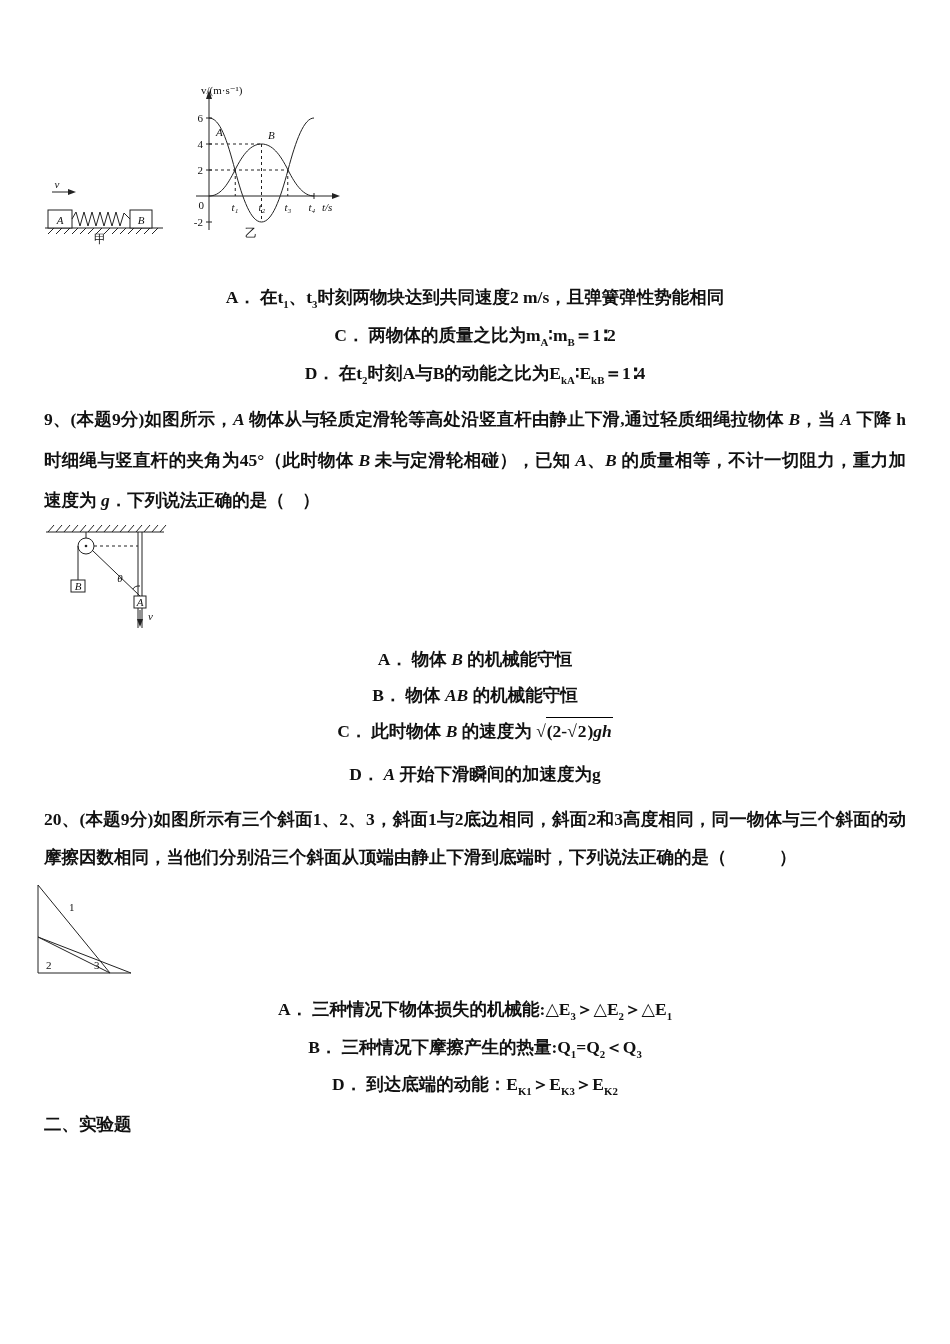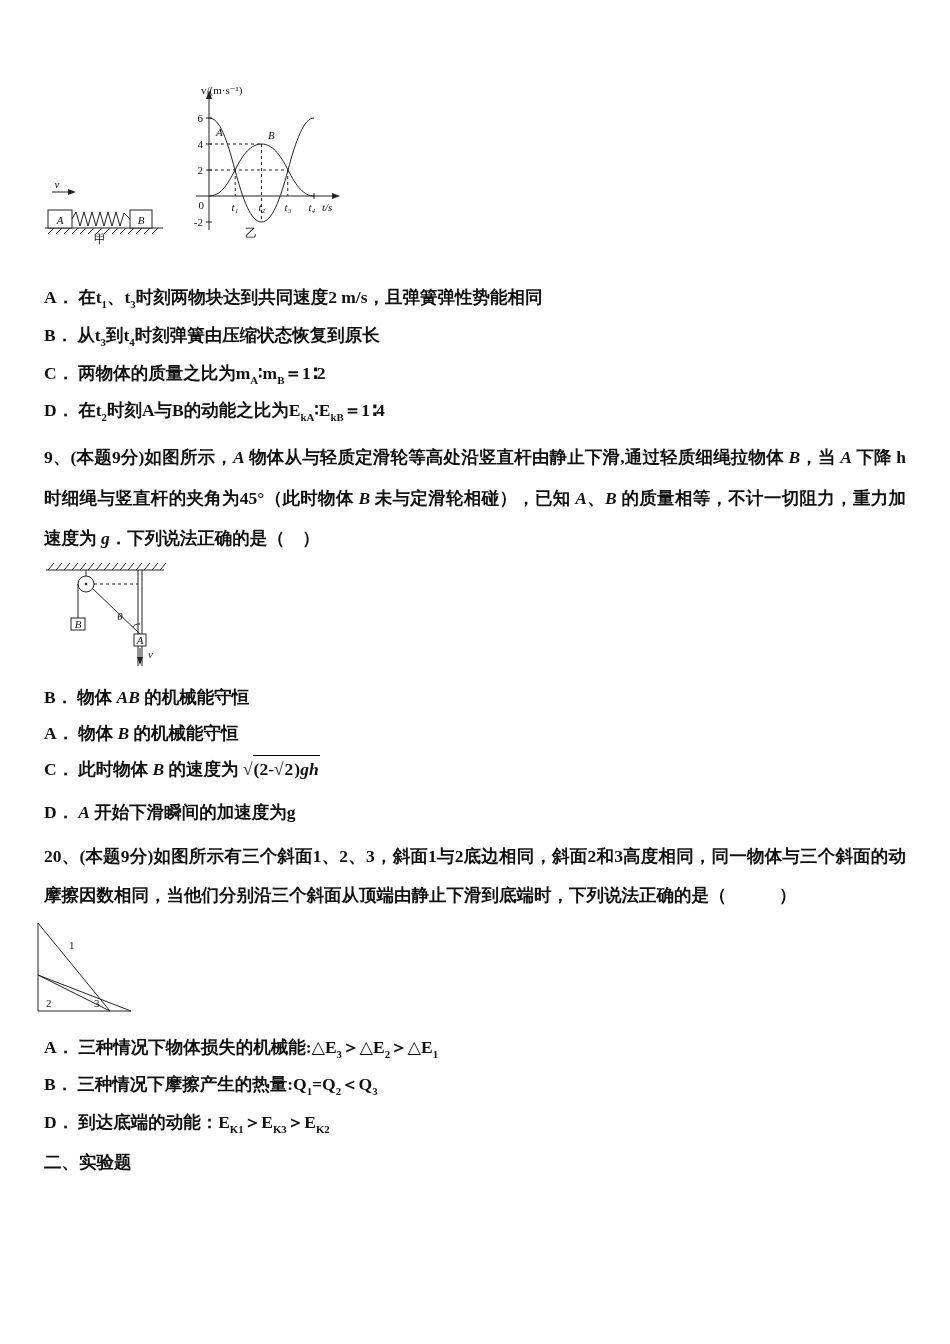--- a/index.html
+++ b/index.html
@@ -3,21 +3,21 @@
 <meta charset="utf-8">
 <style>
   * { box-sizing: border-box; margin: 0; padding: 0; }
   html, body { width: 950px; height: 1344px; background: #ffffff; overflow: hidden; }
   body { font-family: "Liberation Serif", "DejaVu Serif", serif; font-size: 17.5px; color: #111; }
   .content { padding: 80px 44px 0 44px; }
   figure.fig { display: block; }
   .fig1 { margin-bottom: 38px; }
   .fig2 { margin-top: 2px; margin-bottom: 14px; }
   .fig3 { margin-left: -16px; margin-bottom: 18px; }
-  .option { margin-bottom: 13px; font-weight: 600; line-height: 1.32; }
+  .option { margin-bottom: 13px; font-weight: 600; line-height: 1.32; text-align: center; }
   .option.opt-sqrt { margin-top: 8px; margin-bottom: 20px; }
   .opt-label { margin-right: 4px; }
   .qtext { line-height: 2.3; text-align: justify; font-weight: 700; margin-bottom: 2px; }
   .qtext.q10t { line-height: 2.18; margin-bottom: 4px; }
   .section-title { margin-top: 14px; font-weight: 600; }
   .q11 { margin-top: 13px; font-weight: 700; }
   sub { font-size: 0.62em; }
   .vinc { border-top: 1.3px solid #000; padding: 3px 1px; }
   i { font-style: italic; }
   svg { overflow: visible; display: block; }
@@ -85,21 +85,20 @@
 
         <text class="svgvar" x="172" y="56">A</text>
         <text class="svgvar" x="224" y="59">B</text>
         <text class="cjk" x="207" y="157" text-anchor="middle">乙</text>
       </g>
     </svg>
   </figure>
 
   <div>
     <div class="option"><span class="opt-label">A．</span><span>在t<sub>1</sub>、t<sub>3</sub>时刻两物块达到共同速度2 m/s，且弹簧弹性势能相同</span></div>
-    <div class="option"><span class="opt-label">B．</span><span>从t<sub>3</sub>到t<sub>4</sub>时刻弹簧由压缩状态恢复到原长</span></div>
     <div class="option"><span class="opt-label">C．</span><span>两物体的质量之比为m<sub>A</sub>∶m<sub>B</sub>＝1∶2</span></div>
     <div class="option"><span class="opt-label">D．</span><span>在t<sub>2</sub>时刻A与B的动能之比为E<sub>kA</sub>∶E<sub>kB</sub>＝1∶4</span></div>
   </div>
 
   <p class="qtext">9、(本题9分)如图所示，<i>A</i> 物体从与轻质定滑轮等高处沿竖直杆由静止下滑,通过轻质细绳拉物体 <i>B</i>，当 <i>A</i> 下降 h 时细绳与竖直杆的夹角为45°（此时物体 <i>B</i> 未与定滑轮相碰），已知 <i>A</i>、<i>B</i> 的质量相等，不计一切阻力，重力加速度为 <i>g</i>．下列说法正确的是（　）</p>
 
   <figure class="fig fig2">
     <svg width="130" height="112" viewBox="0 0 130 112">
       <g>
         <line x1="2" y1="10" x2="120" y2="10"></line>
@@ -119,22 +118,22 @@
         <polygon points="96,105 93,97 99,97" fill="#222"></polygon>
         <text class="svgvar" x="34" y="68" text-anchor="middle">B</text>
         <text class="svgvar" x="96" y="84" text-anchor="middle">A</text>
         <text class="svgvar" x="76" y="60" text-anchor="middle">θ</text>
         <text class="svgvar" x="104" y="98" text-anchor="start">v</text>
       </g>
     </svg>
   </figure>
 
   <div>
+    <div class="option"><span class="opt-label">A．</span><span>物体 <i>B</i> 的机械能守恒</span></div>
     <div class="option"><span class="opt-label">B．</span><span>物体 <i>AB</i> 的机械能守恒</span></div>
-    <div class="option"><span class="opt-label">A．</span><span>物体 <i>B</i> 的机械能守恒</span></div>
     <div class="option opt-sqrt"><span class="opt-label">C．</span><span>此时物体 <i>B</i> 的速度为 √<span class="vinc">(2-√<span class="vinc">2</span>)<i>gh</i></span></span></div>
     <div class="option"><span class="opt-label">D．</span><span><i>A</i> 开始下滑瞬间的加速度为g</span></div>
   </div>
 
   <p class="qtext q10t">20、(本题9分)如图所示有三个斜面1、2、3，斜面1与2底边相同，斜面2和3高度相同，同一物体与三个斜面的动摩擦因数相同，当他们分别沿三个斜面从顶端由静止下滑到底端时，下列说法正确的是（　　　）</p>
 
   <figure class="fig fig3">
     <svg width="115" height="100" viewBox="0 0 115 100">
       <g>
         <line x1="10" y1="5" x2="10" y2="93"></line>

